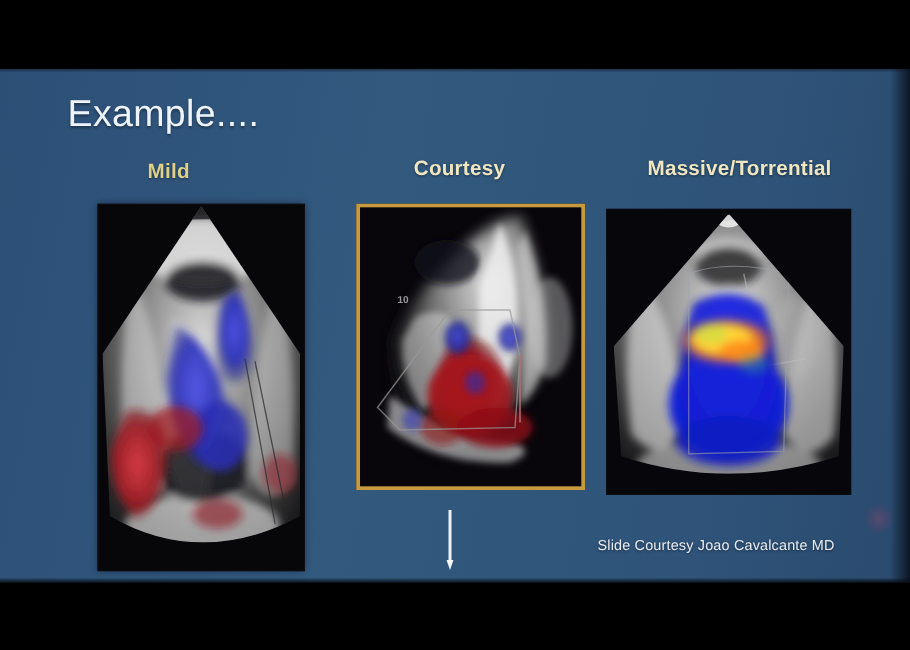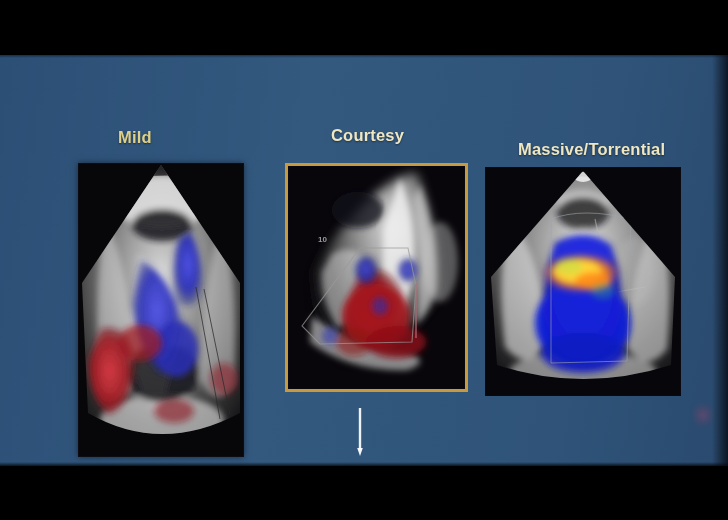--- a/index.html
+++ b/index.html
@@ -101,21 +101,21 @@
     font-size: 16.5px;
     font-weight: 700;
     color: #e8dfa8;
     letter-spacing: 0.2px;
     text-shadow: 0 1px 2px rgba(0,0,0,0.45);
     white-space: nowrap;
     z-index: 10;
   }
   .panel-label.mild      { left: 118px; top: 73px; color: #ddd08a; }
   .panel-label.moderate  { left: 331px; top: 71px; color: #efe7c2; }
-  .panel-label.massive   { left: 518px; top: 85px; color: #efe7c2; }
+  .panel-label.massive   { left: 518px; top: 71px; color: #efe7c2; }
 
   
   .echo-frame {
     position: absolute;
     z-index: 8;
     overflow: hidden;
     background: #08080c;
   }
   .echo-frame.mild {
     left: 78px; top: 108px;
@@ -180,20 +180,21 @@
 <body>
 
 <div id="viewer">
 
   <div class="letterbox top"></div>
 
   <div id="slide">
 
     <div class="top-seam"></div>
 
+    <div id="slide-title">Example....</div>
 
     <div class="panel-label mild" style="color: rgb(221, 208, 138);">Mild</div>
 
     <div class="echo-frame mild">
       <svg class="echo-canvas" viewBox="0 0 166 294" preserveAspectRatio="none">
         <defs>
           <radialGradient id="m1tissue" cx="50%" cy="38%" r="72%">
             <stop offset="0%" stop-color="#d8d8d8"></stop>
             <stop offset="38%" stop-color="#8d8d8d"></stop>
             <stop offset="72%" stop-color="#3a3a3a"></stop>
@@ -408,20 +409,21 @@
         </g>
         <rect width="196" height="229" fill="none" stroke="#0b0b11" stroke-width="1.6"></rect>
       </svg>
     </div>
 
     <svg id="pointer-arrow" viewBox="0 0 6 48">
       <rect x="1.8" y="0" width="2.4" height="42" fill="#ffffff" opacity="0.92"></rect>
       <polygon points="0.2,40 5.8,40 3,48" fill="#ffffff" opacity="0.95"></polygon>
     </svg>
 
+    <div id="credit">Slide Courtesy Joao Cavalcante MD</div>
 
     <div id="artifact-smudge"></div>
 
     <div class="right-edge-band"></div>
     <div class="bottom-seam"></div>
   </div>
 
   <div class="letterbox bottom"></div>
 </div>
 

